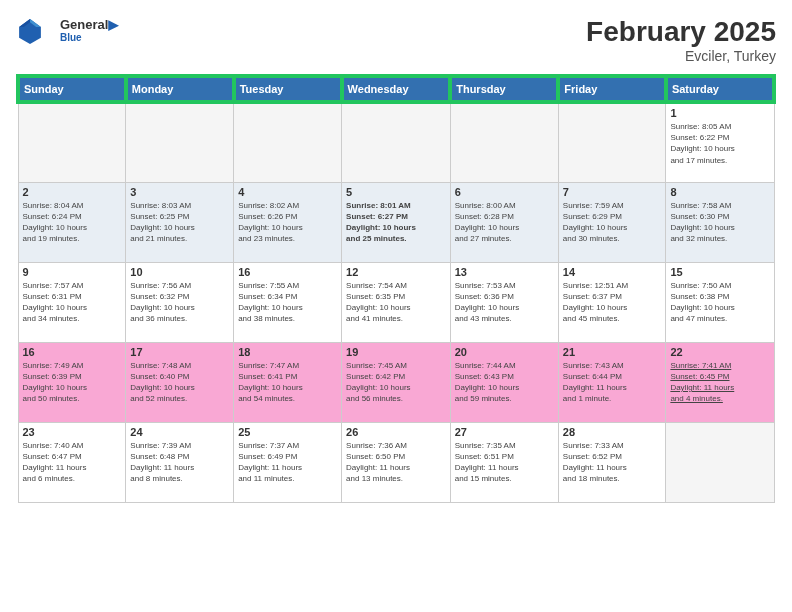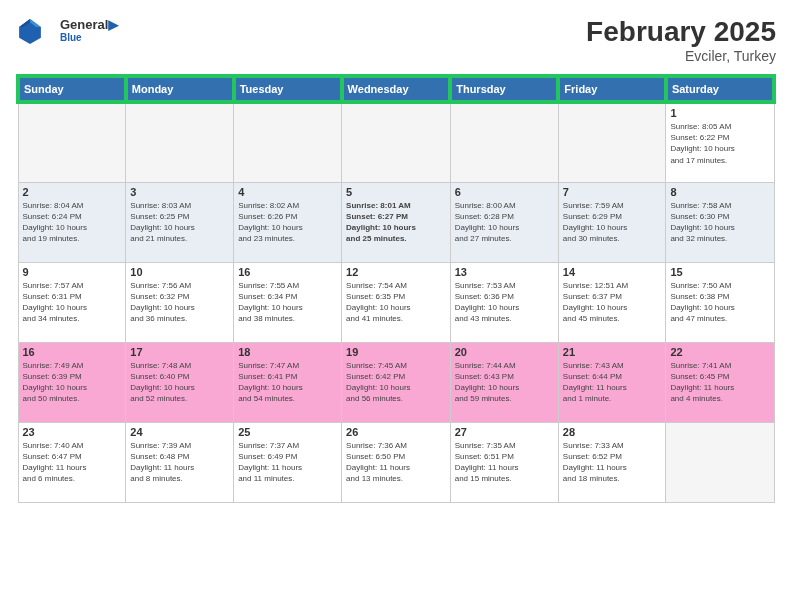--- a/index.html
+++ b/index.html
@@ -288,21 +288,21 @@
           </td>
           <td>
             <div class="day-number">21</div>
             <div class="day-info" style="white-space: pre-line;">Sunrise: 7:43 AM
 Sunset: 6:44 PM
 Daylight: 11 hours
 and 1 minute.</div>
           </td>
           <td>
             <div class="day-number">22</div>
-            <div class="day-info" style="white-space: pre-line;">Sunrise: 7:41 AM
+            <div class="day-info" style="white-space: pre-line; text-decoration: underline;">Sunrise: 7:41 AM
 Sunset: 6:45 PM
 Daylight: 11 hours
 and 4 minutes.</div>
           </td>
         </tr>
         <tr class="week-row-5">
           <td>
             <div class="day-number">23</div>
             <div class="day-info" style="white-space: pre-line;">Sunrise: 7:40 AM
 Sunset: 6:47 PM

